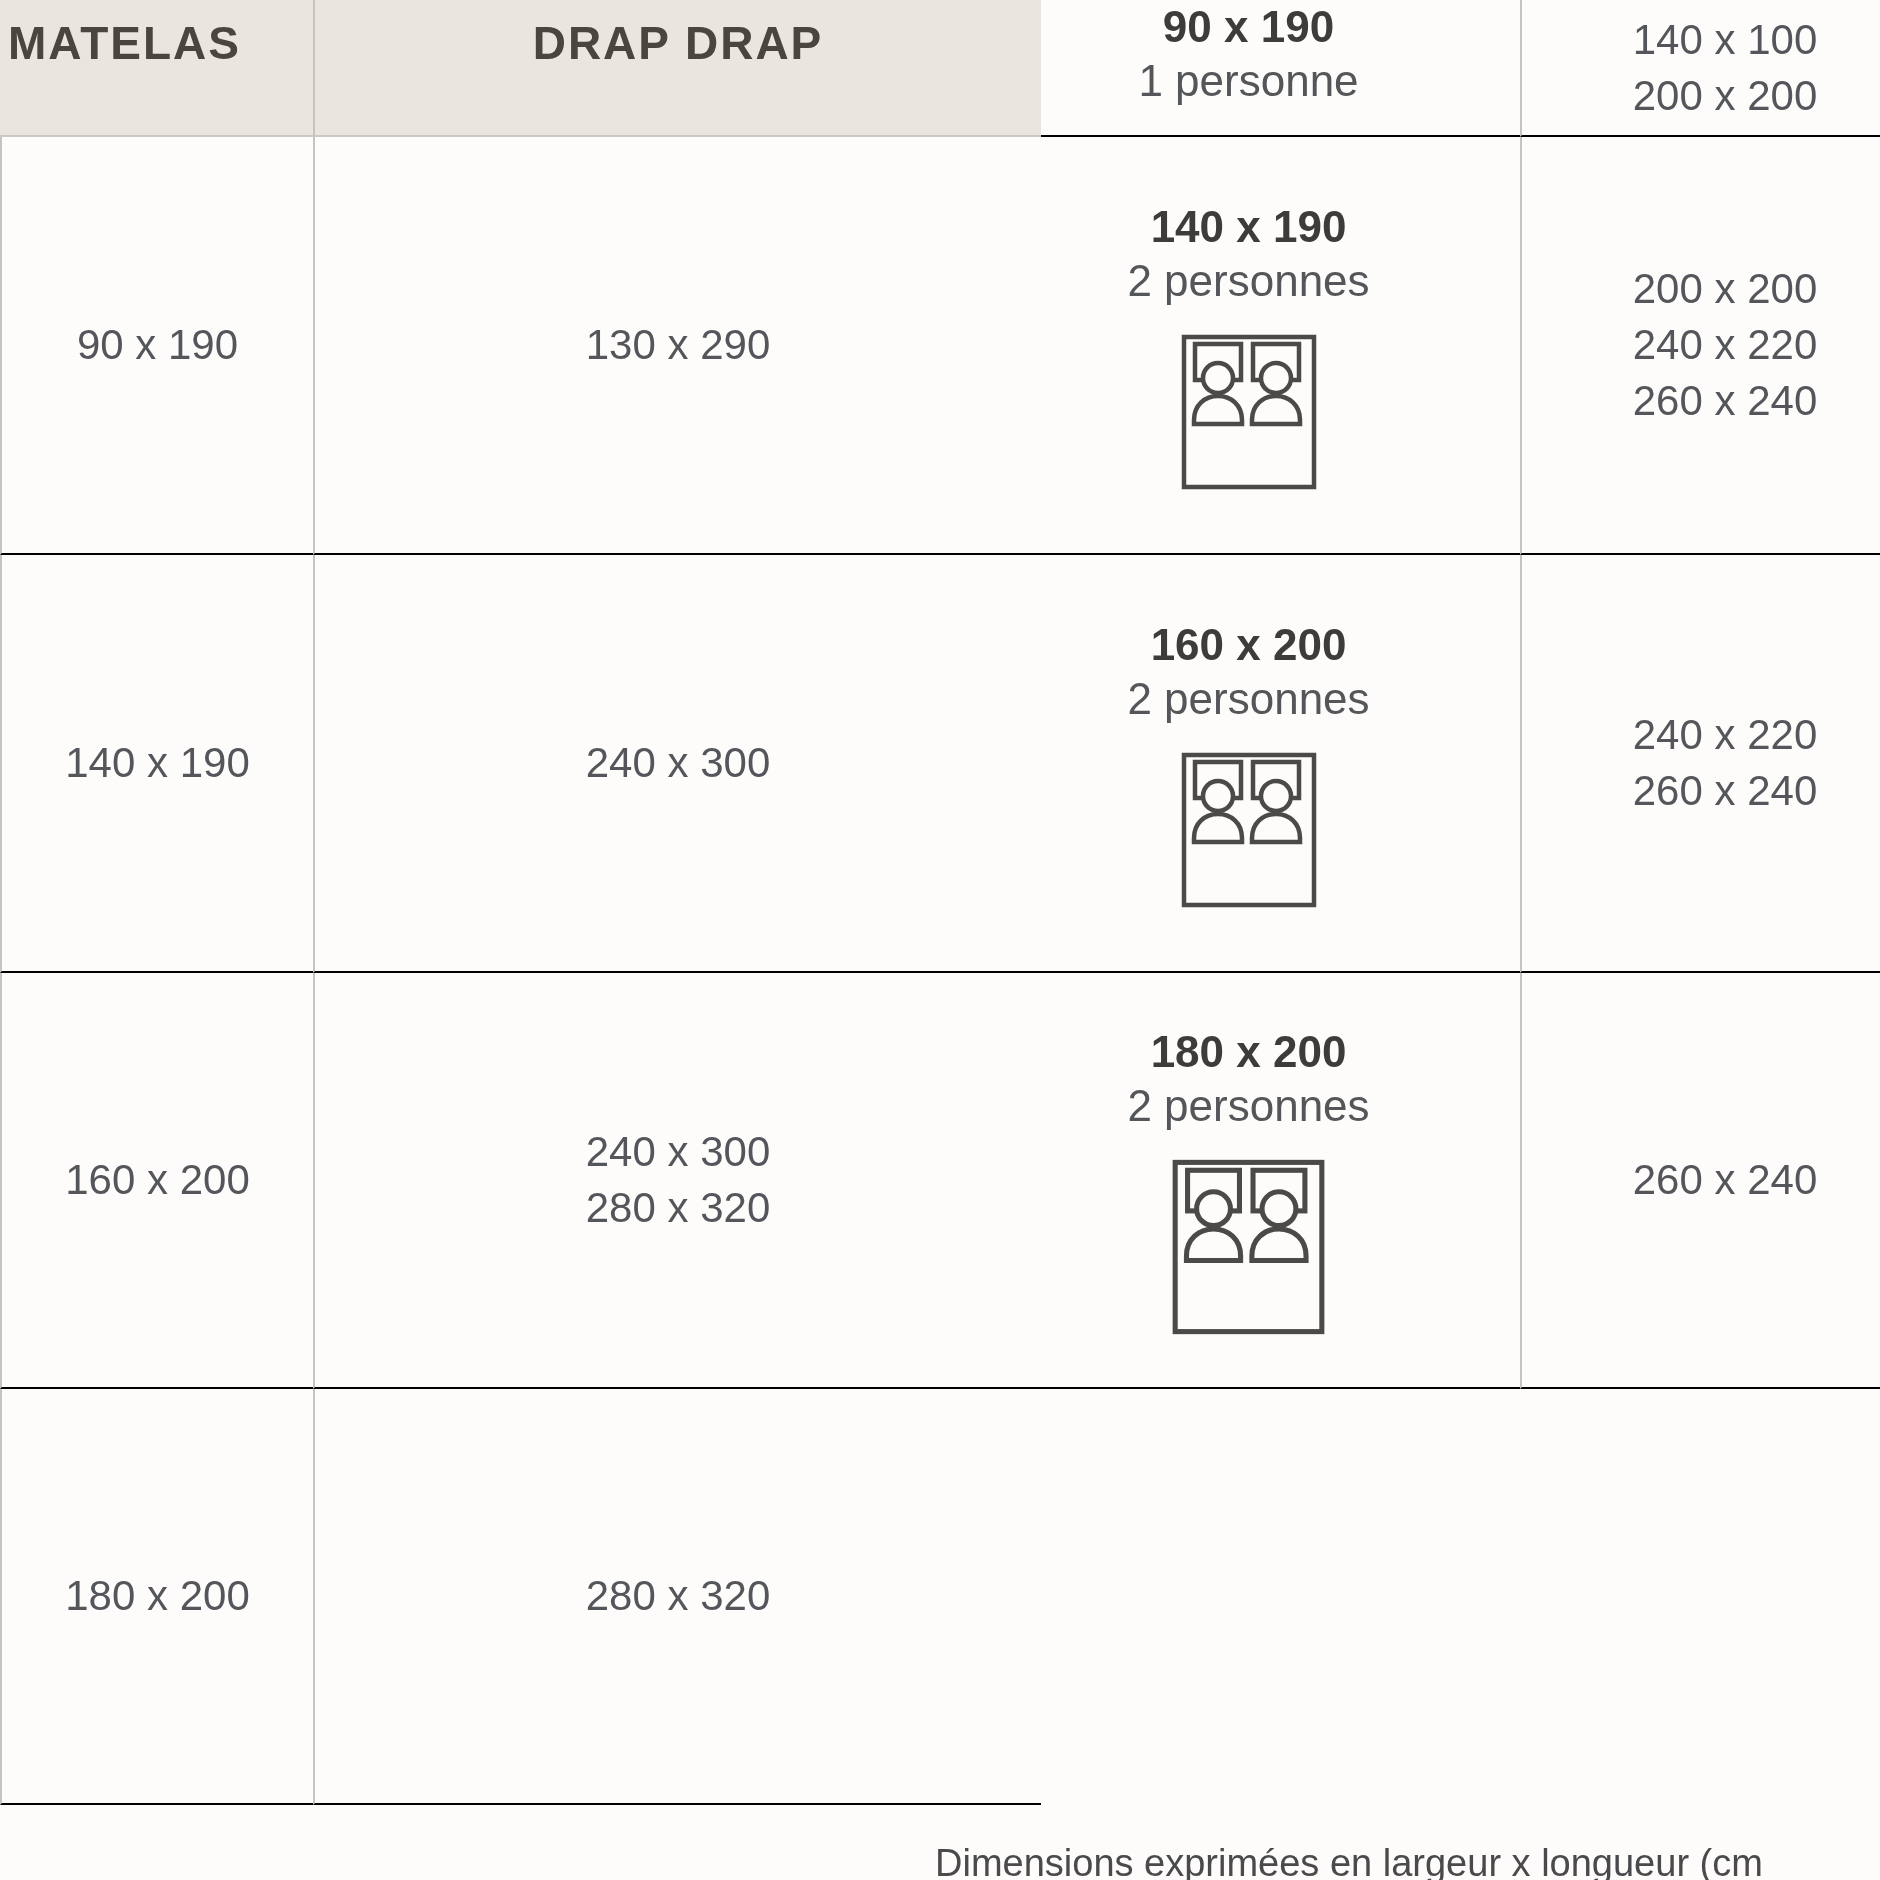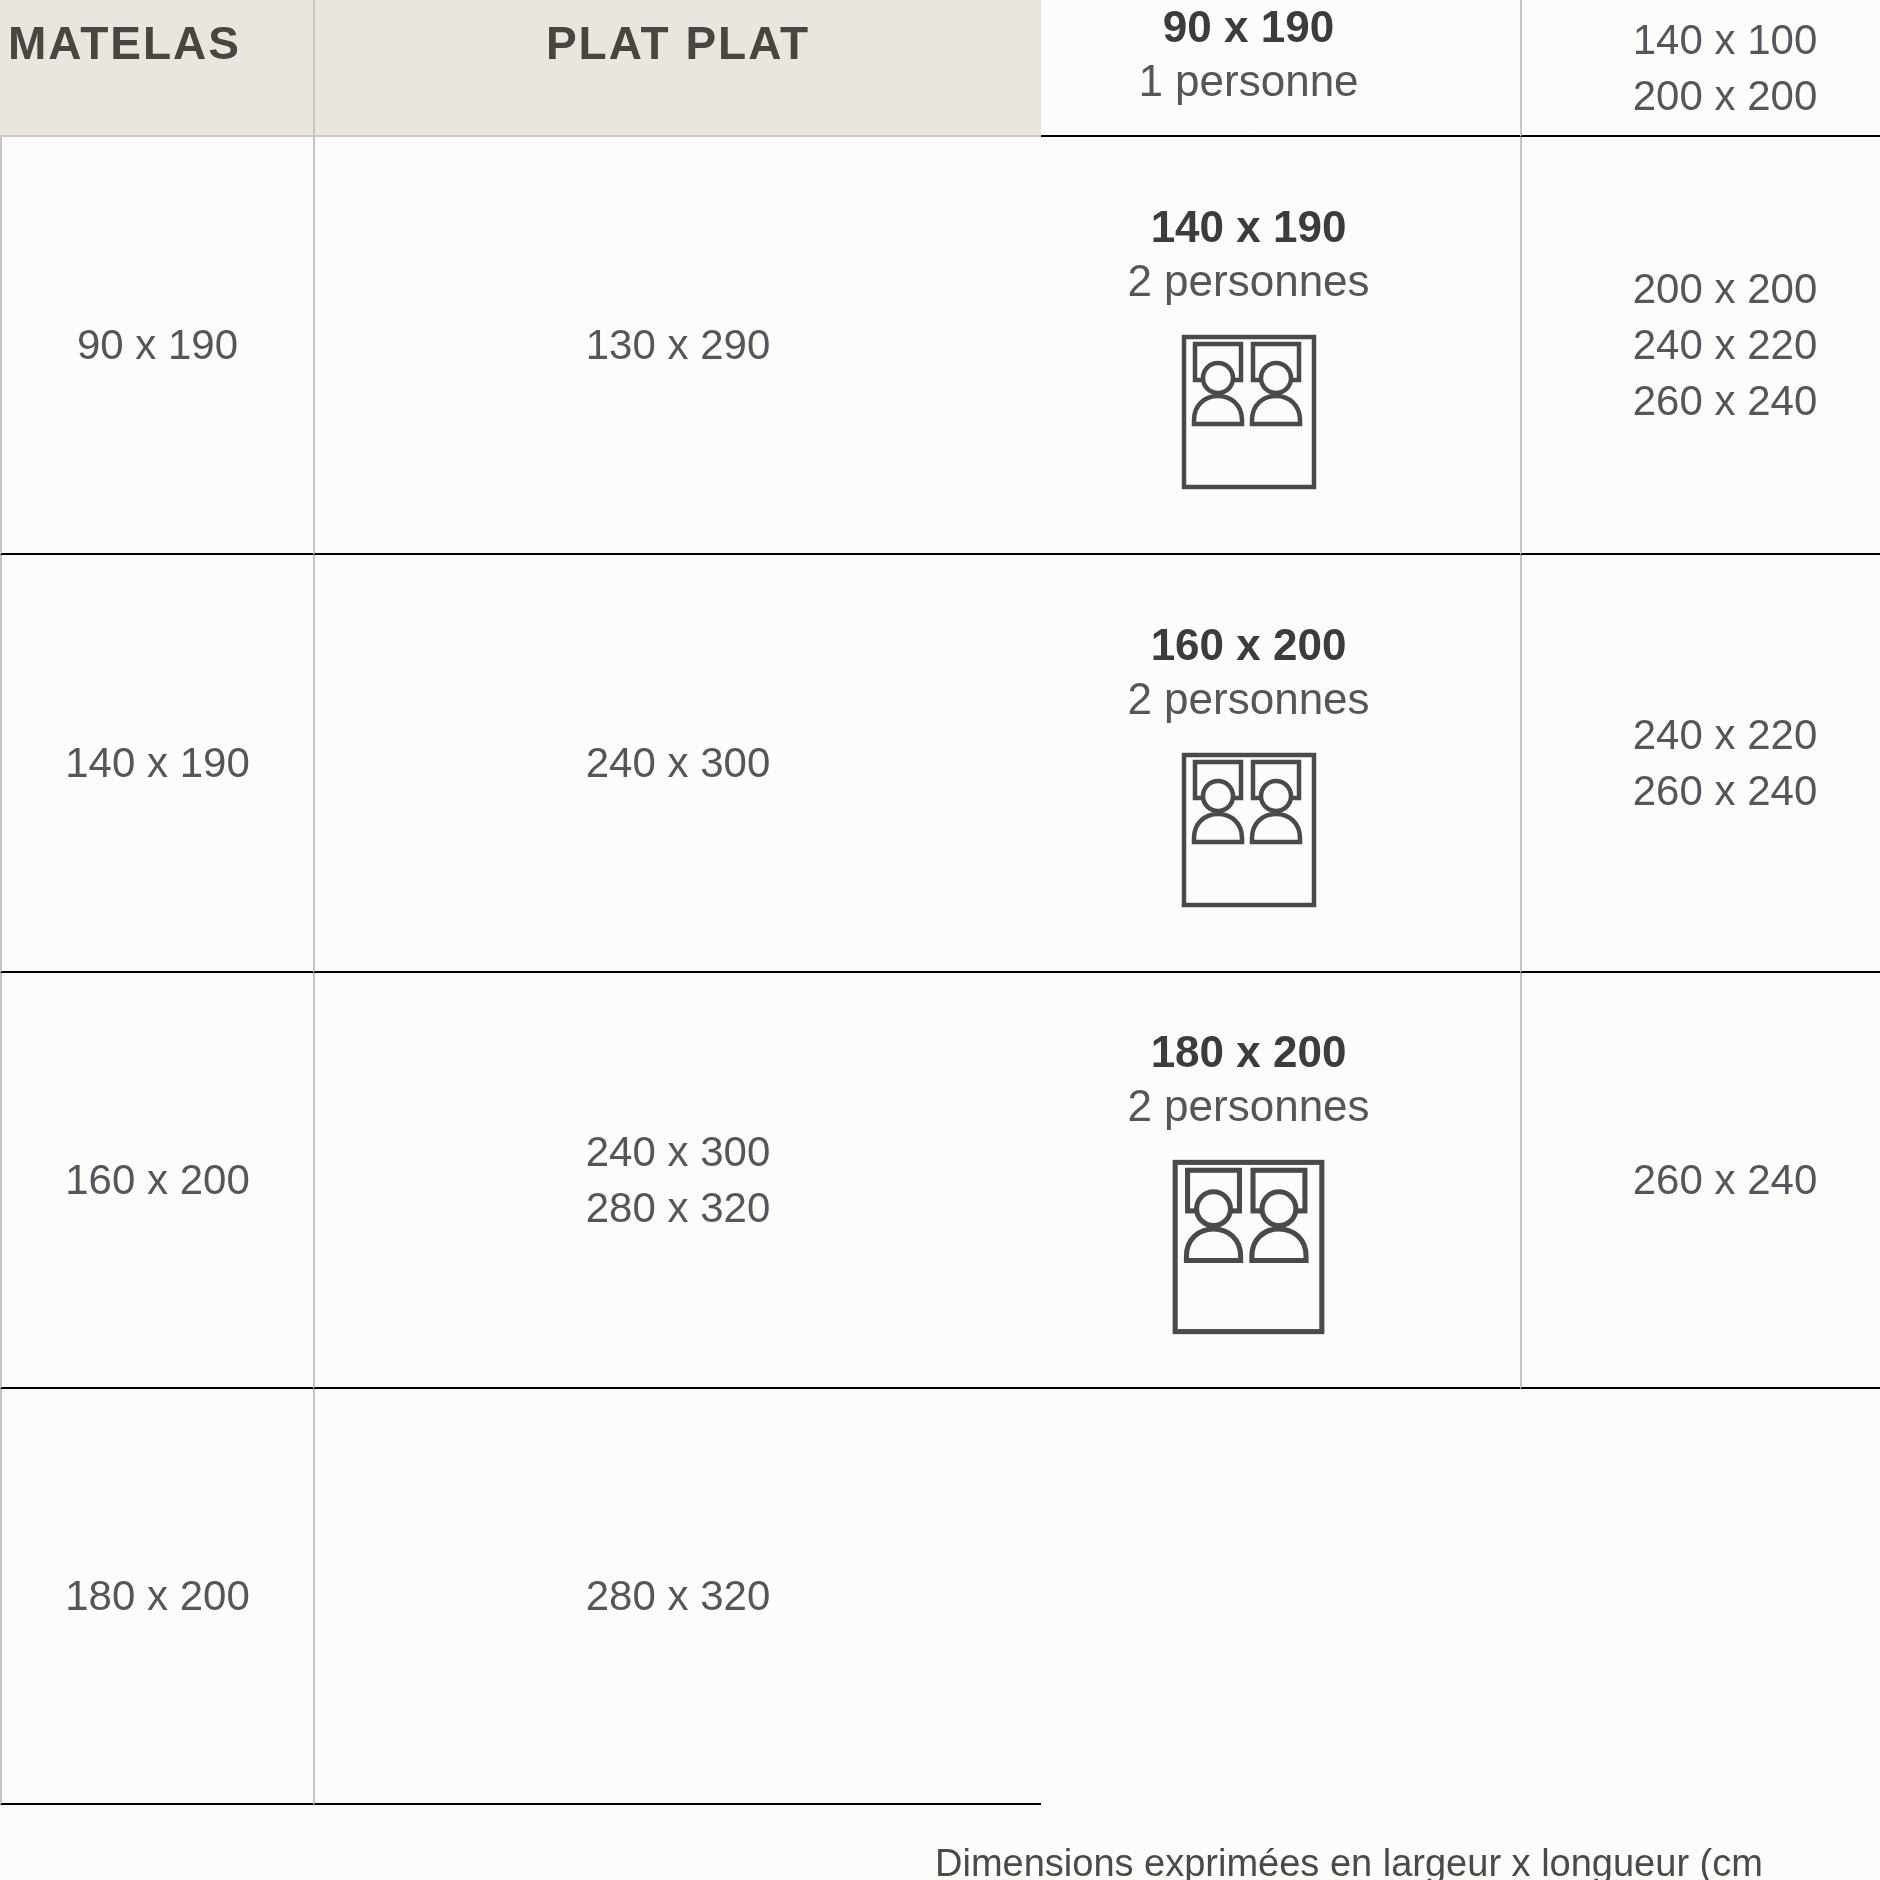--- a/index.html
+++ b/index.html
@@ -54,21 +54,21 @@
 </head>
 <body>
 
 <div class="page">
   <div class="grid">
 
     <div class="hcell shift-left">
       <span class="h-label">MATELAS</span>
     </div>
     <div class="hcell vline">
-      <span class="h-label">PLAT PLAT</span>
+      <span class="h-label">DRAP DRAP</span>
     </div>
 
     <div class="bcell">
       <div class="matelas-inner shift-left">
         <div class="m-size">90 x 190</div>
         <div class="m-persons">1 personne</div>
         <svg class="bed-icon" width="84" height="142" viewBox="0 0 84 142">
           <rect class="stroke" x="3" y="3" width="78" height="136"></rect>
           <rect class="stroke" x="20" y="11" width="44" height="38"></rect>
           <circle class="fillbg" cx="42" cy="46" r="15"></circle>

